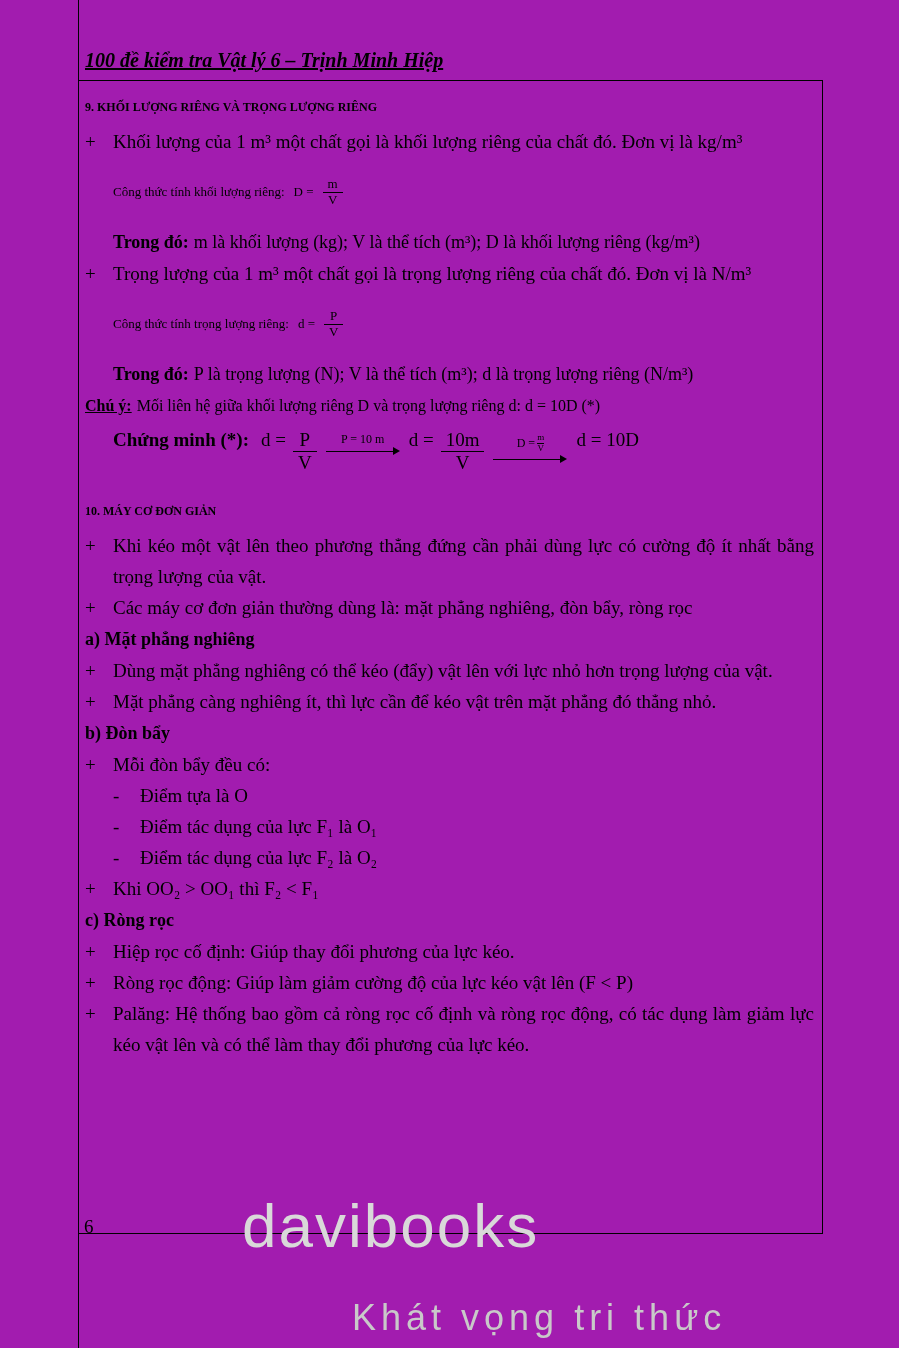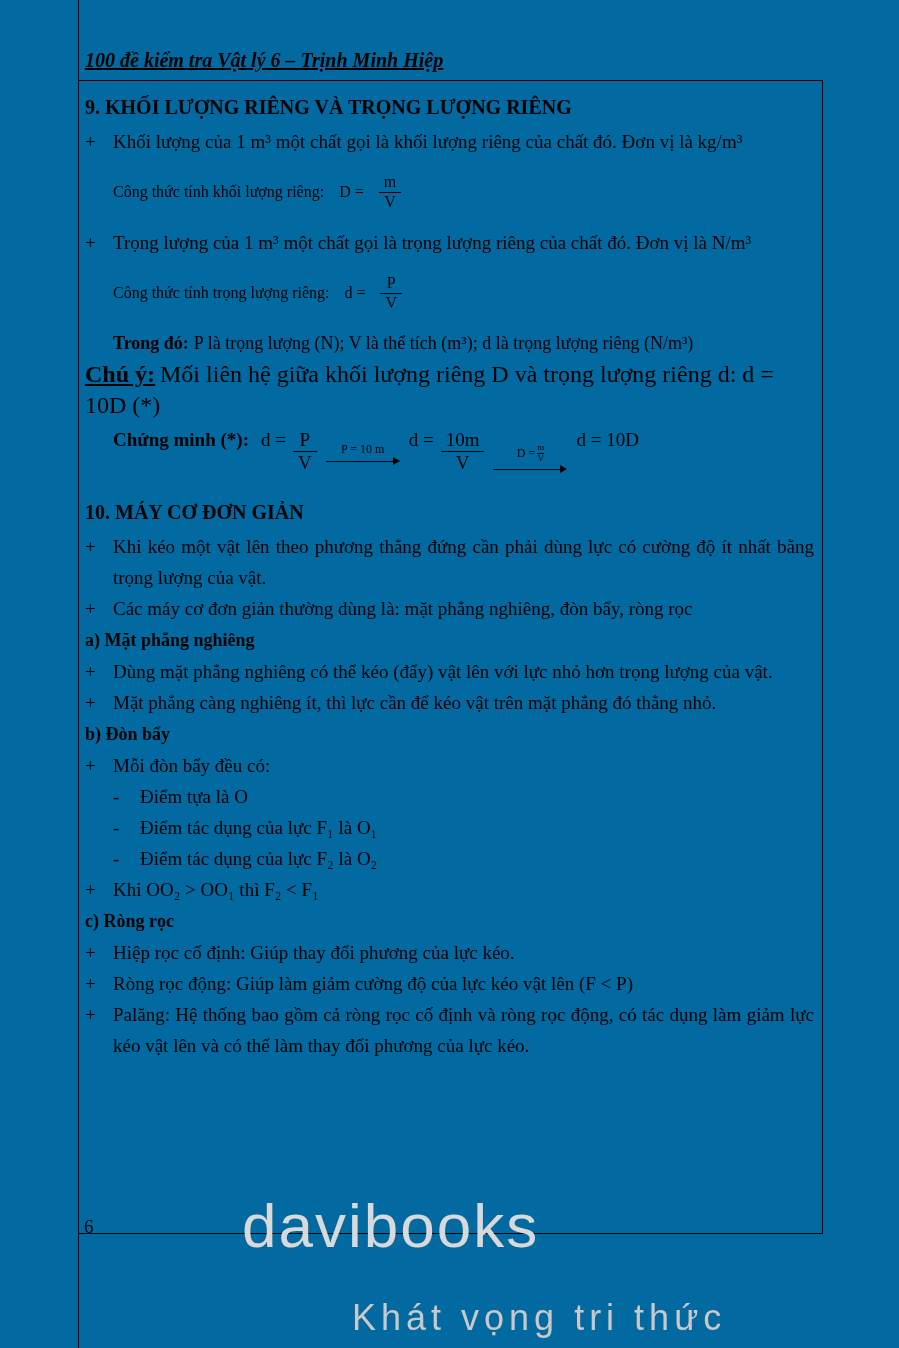--- a/index.html
+++ b/index.html
@@ -1,62 +1,62 @@
 <!DOCTYPE html>
 <html><head>
 <meta charset="utf-8">
 <style>
   html,body{margin:0;padding:0;background:#ffffff;}
   .page{
     position:relative;
     width:899px;height:1348px;
-    background:#0369a1;
+    background:#a21caf;
     font-family:"Liberation Serif","DejaVu Serif",serif;
     color:#000;
     overflow:hidden;
   }
   .left-rule{
     position:absolute;left:78px;top:0;width:1px;height:1348px;background:#000;
   }
   .inner{position:absolute;left:78px;top:0;width:745px;}
   .header{
     padding:48px 0 8px 7px;
     font-style:italic;font-weight:bold;font-size:20px;line-height:24px;
   }
   .header-text{text-decoration:underline;}
   .content-box{
     box-sizing:border-box;
     width:745px;height:1154px;
     border-top:1px solid #000;border-right:1px solid #000;border-bottom:1px solid #000;
     padding:8px 8px 0 7px;
     overflow:hidden;
   }
-  .h1{font-weight:bold;font-size:20px;line-height:32px;margin:2px 0 3px 0;}
+  .h1{font-weight:bold;font-size:12px;line-height:32px;margin:2px 0 3px 0;}
   .line{display:flex;font-size:19px;line-height:31px;}
   .marker{flex:none;width:28px;}
   .txt{flex:1;text-align:justify;}
-  .flushline{font-size:24px;line-height:31px;display:block;}
+  .flushline{font-size:16px;line-height:31px;display:block;}
   .dash{margin-left:28px;}
   .dash .marker{width:27px;}
   .b{font-weight:bold;margin-right:5px;}
   .u{text-decoration:underline;}
   .subhead{font-weight:bold;font-size:18px;line-height:32px;}
   .note{font-size:18px;line-height:31px;display:block;margin-left:28px;white-space:nowrap;}
   .formula-line{
-    display:flex;align-items:center;gap:15px;
-    margin:9px 0 9px 28px;font-size:16px;min-height:52px;
+    display:flex;align-items:center;gap:9px;
+    margin:9px 0 9px 28px;font-size:13px;min-height:52px;
   }
   .frac{display:inline-flex;flex-direction:column;text-align:center;vertical-align:middle;line-height:1.15;}
   .frac .num{display:block;padding:0 5px;}
   .frac .den{display:block;border-top:1px solid #000;padding:0 5px;}
   .proof{
     display:flex;gap:7px;
     margin:8px 0 8px 28px;font-size:19px;min-height:58px;line-height:1.2;
   }
-  .arrow{display:inline-flex;flex-direction:column;align-items:center;margin:14px 2px;}
+  .arrow{display:inline-flex;flex-direction:column;align-items:center;margin:4px 2px;}
   .albl{font-size:12px;line-height:1.1;display:flex;align-items:center;margin-bottom:1px;}
   .shaft{position:relative;width:74px;height:9px;}
   .shaft::before{content:"";position:absolute;left:0;right:3px;top:4px;border-top:1px solid #000;}
   .shaft::after{content:"";position:absolute;right:0;top:0;width:0;height:0;border:4px solid transparent;border-left:7px solid #000;border-right:none;}
   .minifrac{display:inline-flex;flex-direction:column;text-align:center;font-size:9px;line-height:1.1;margin-left:2px;}
   .minifrac .mden{border-top:1px solid #000;}
   .page-number{
     position:absolute;left:84px;top:1216px;font-size:19px;color:#000;
   }
   .wm1{
@@ -94,20 +94,23 @@
 
       <div class="formula-line">
         <span>Công thức tính khối lượng riêng:</span>
         <span>D =</span>
         <span class="frac">
           <span class="num">m</span>
           <span class="den">V</span>
         </span>
       </div>
 
+      <div class="note">
+        <span class="b">Trong đó:</span><span>m là khối lượng (kg); V là thể tích (m³); D là khối lượng riêng (kg/m³)</span>
+      </div>
 
       <div class="line">
         <span class="marker">+</span>
         <span class="txt">Trọng lượng của 1 m³ một chất gọi là trọng lượng riêng của chất đó. Đơn vị là N/m³</span>
       </div>
 
       <div class="formula-line">
         <span>Công thức tính trọng lượng riêng:</span>
         <span>d =</span>
         <span class="frac">

